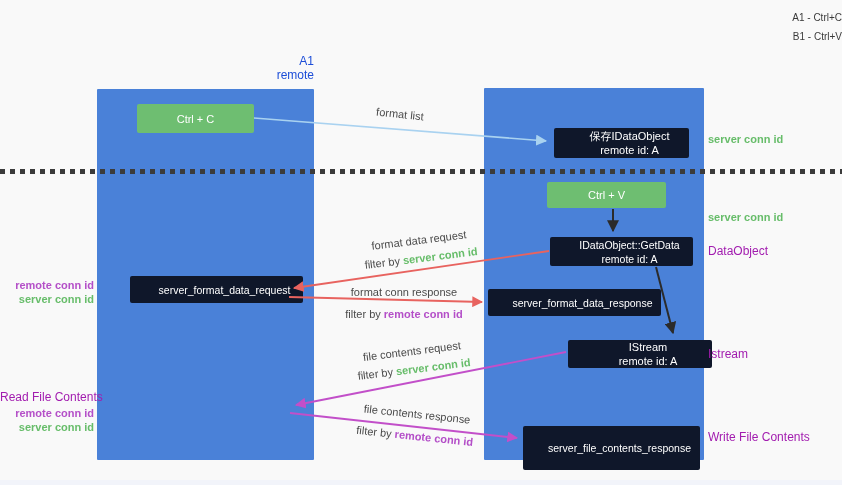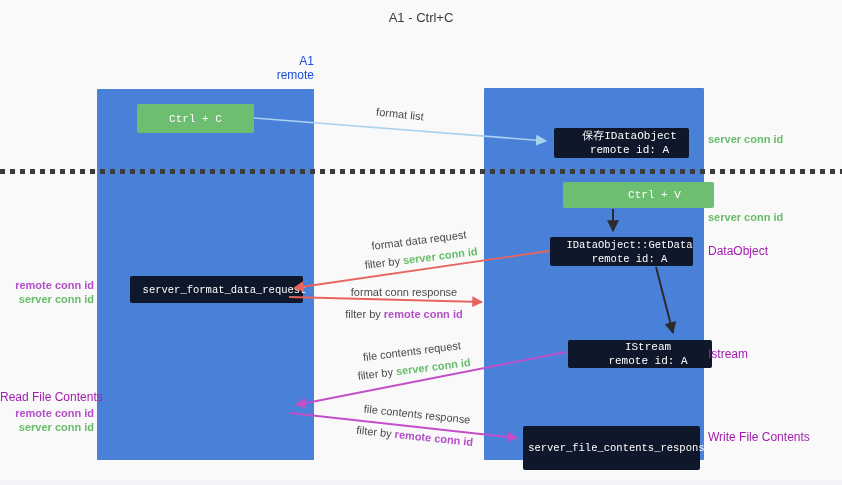--- a/index.html
+++ b/index.html
@@ -2,46 +2,46 @@
 <html><head>
 <meta charset="utf-8">
 <style>
   html,body{margin:0;padding:0;background:#f9f9f9;}
   .canvas{
     position:relative;width:842px;height:485px;overflow:hidden;
     background:#f9f9f9;font-family:"Liberation Sans","DejaVu Sans",sans-serif;
     color:#3c3c3c;
   }
   .title{
-    position:absolute;left:0;right:0;top:8px;text-align:center;
-    font-size:13px;line-height:19px;color:#3a3a3a;
+    position:absolute;left:0;right:0;top:8px;text-align:right;
+    font-size:10px;line-height:19px;color:#3a3a3a;
   }
   .col-header{
     position:absolute;top:54px;text-align:right;
     font-size:12px;line-height:14px;color:#1d4ed8;
   }
   .col-header.a1{left:97px;width:217px;}
   .col-header.b1{left:484px;width:220px;}
   .lane{position:absolute;background:#4a81d8;border-radius:1px;}
   .lane.a1{left:97px;top:89px;width:217px;height:371px;}
   .lane.b1{left:484px;top:88px;width:220px;height:372px;}
   .dotted-sep{
     position:absolute;left:0;top:169px;width:842px;height:5px;
     background:repeating-linear-gradient(90deg,#3b3b3b 0 5px,transparent 5px 10px);
   }
   .node{
     position:absolute;display:flex;flex-direction:column;align-items:center;
     justify-content:center;color:#fff;text-align:right;border-radius:2px;
-    font-size:11px;line-height:14px;white-space:nowrap;font-family:Liberation Mono, monospace;
+    font-size:11px;line-height:14px;white-space:nowrap;
   }
   .node.green{background:#6ebe71;}
   .node.orange{background:#0f172a;padding-left:16px;}
   .n-ctrl-c{left:137px;top:104px;width:117px;height:29px;}
   .n-save-ido{left:554px;top:128px;width:119px;height:30px;}
-  .n-ctrl-v{left:563px;top:182px;width:119px;height:26px;padding-left:32px;}
+  .n-ctrl-v{left:547px;top:182px;width:119px;height:26px;}
   .n-getdata{left:550px;top:237px;width:127px;height:29px;font-size:10.5px;}
   .n-format-resp{left:488px;top:289px;width:157px;height:27px;font-size:10.5px;}
   .n-istream{left:568px;top:340px;width:128px;height:28px;}
   .n-file-resp{left:523px;top:426px;width:161px;height:44px;font-size:10.5px;}
   .n-format-req{left:130px;top:276px;width:157px;height:27px;font-size:10.5px;}
   .n-file-req{left:128px;top:393px;width:160px;height:27px;font-size:10.5px;}
   .side-label{position:absolute;font-size:11px;line-height:13px;white-space:nowrap;}
   .side-label.plain{color:#a21caf;font-size:12px;}
   .side-label.server{color:#67bd6a;font-weight:bold;}
   .side-label.remote{color:#b44fc8;font-weight:bold;}
@@ -61,20 +61,21 @@
   svg.arrows{position:absolute;left:0;top:0;pointer-events:none;}
   .bottom-strip{position:absolute;left:0;bottom:0;width:842px;height:5px;background:#f2f4fa;}
 </style>
 </head>
 <body>
 
 <div class="canvas">
 
   <div class="title">
     <div>A1 - Ctrl+C</div>
+    <div>B1 - Ctrl+V</div>
   </div>
 
   <div class="col-header a1">
     <div>A1</div>
     <div>remote</div>
   </div>
 
   <div class="lane a1"></div>
   <div class="lane b1"></div>
 
@@ -91,20 +92,23 @@
 
   <div class="node green n-ctrl-v">
     <span>Ctrl + V</span>
   </div>
 
   <div class="node orange n-getdata">
     <span>IDataObject::GetData</span>
     <span>remote id: A</span>
   </div>
 
+  <div class="node orange n-format-resp">
+    <span>server_format_data_response</span>
+  </div>
 
   <div class="node orange n-istream">
     <span>IStream</span>
     <span>remote id: A</span>
   </div>
 
   <div class="node orange n-file-resp">
     <span>server_file_contents_response</span>
   </div>
 

